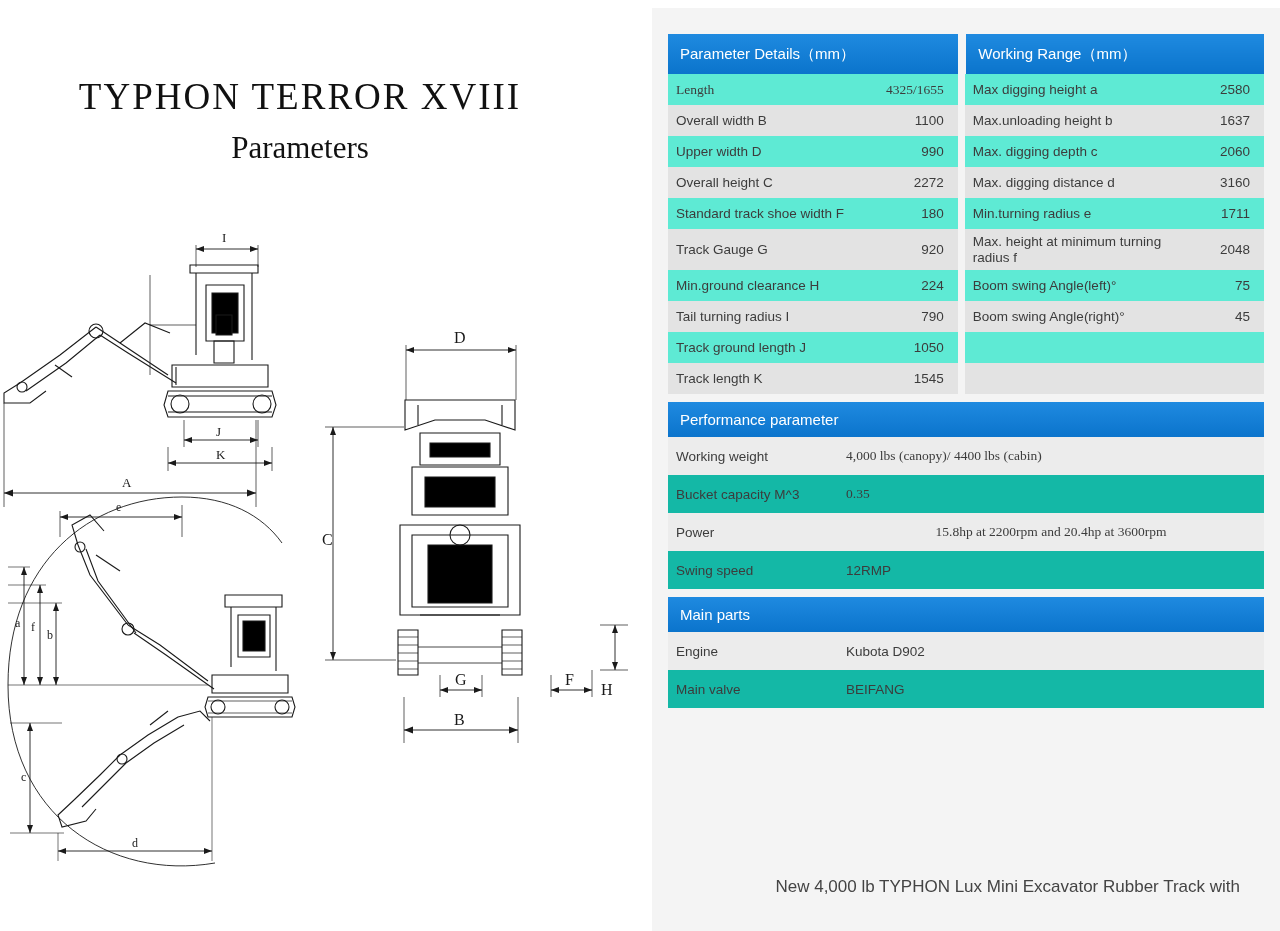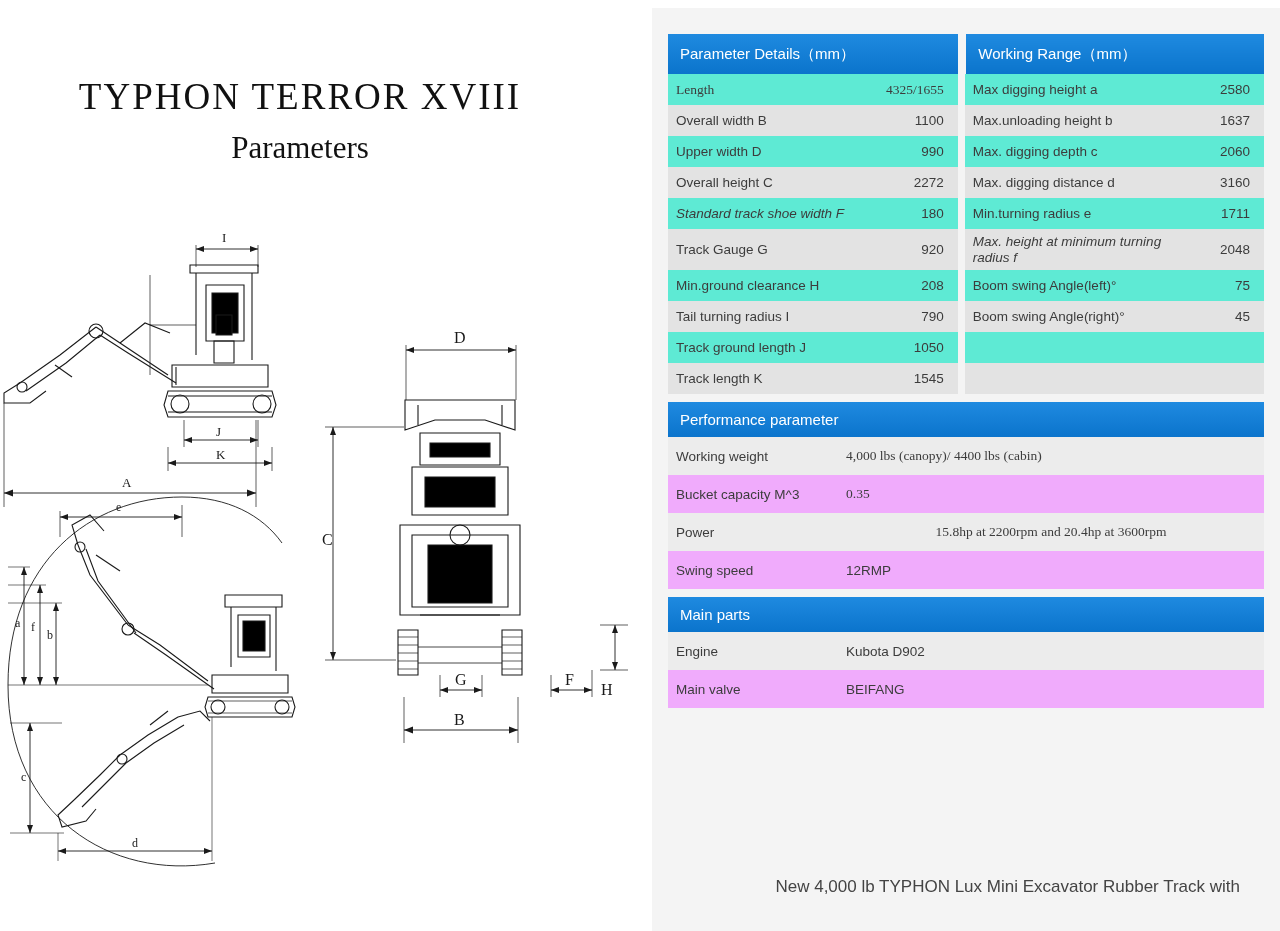--- a/index.html
+++ b/index.html
@@ -94,37 +94,37 @@
     height: 22px;
   }
   .hdr th.right-h { border-left: 3px solid #f4f4f4; }
   .col-name { width: 178px; }
   .col-val  { width: 72px; text-align: right; padding-right: 14px !important; }
   .col-gap  { width: 6px; background:#f4f4f4 !important; padding:0 !important; }
   .col-name2 { width: 196px; }
   .col-val2 { width: 62px; text-align: right; padding-right: 14px !important; }
   .val-strong { font-family: "Liberation Serif", serif; font-size: 15px; color:#222; }
   .name-strong { font-family: "Liberation Serif", serif; font-size: 16.5px; color:#111; }
-  .two-line { line-height: 1.15; font-style: italic; }
+  .two-line { line-height: 1.15; }
 
   .section-bar {
     margin-top: 8px;
     background: linear-gradient(180deg,#1f8ae0 0%, #0b74cc 100%);
     color: #fff;
     font-size: 15px;
     padding: 9px 12px;
   }
   .perf-table td {
     height: 22px;
     padding: 8px 8px;
     font-size: 13.5px;
     color: #3c3c3c;
     background: #ececec;
   }
-  .perf-table tr.alt td { background: #f0abfc; }
+  .perf-table tr.alt td { background: #14b8a6; }
   .perf-label { width: 170px; }
   .perf-value {
     font-family: "Liberation Serif", serif;
     color: #111;
   }
   .v-big { font-size: 17px; }
   .v-mid { font-size: 15px; }
   .v-sans { font-family: "Liberation Sans", sans-serif; font-size: 13.5px; color:#222; }
   .v-sans-b { font-family: "Liberation Sans", sans-serif; font-size: 15px; color:#111; }
   .center-val { text-align: center; }
@@ -394,21 +394,21 @@
         <tr class="alt">
           <td>Track Gauge G</td>
           <td class="col-val">920</td>
           <td class="col-gap"></td>
           <td class="two-line">Max. height at minimum turning radius f</td>
           <td class="col-val2">2048</td>
         </tr>
 
         <tr>
           <td>Min.ground clearance H</td>
-          <td class="col-val">208</td>
+          <td class="col-val">224</td>
           <td class="col-gap"></td>
           <td>Boom swing Angle(left)°</td>
           <td class="col-val2">75</td>
         </tr>
 
         <tr class="alt">
           <td>Tail turning radius I</td>
           <td class="col-val">790</td>
           <td class="col-gap"></td>
           <td>Boom swing Angle(right)°</td>

